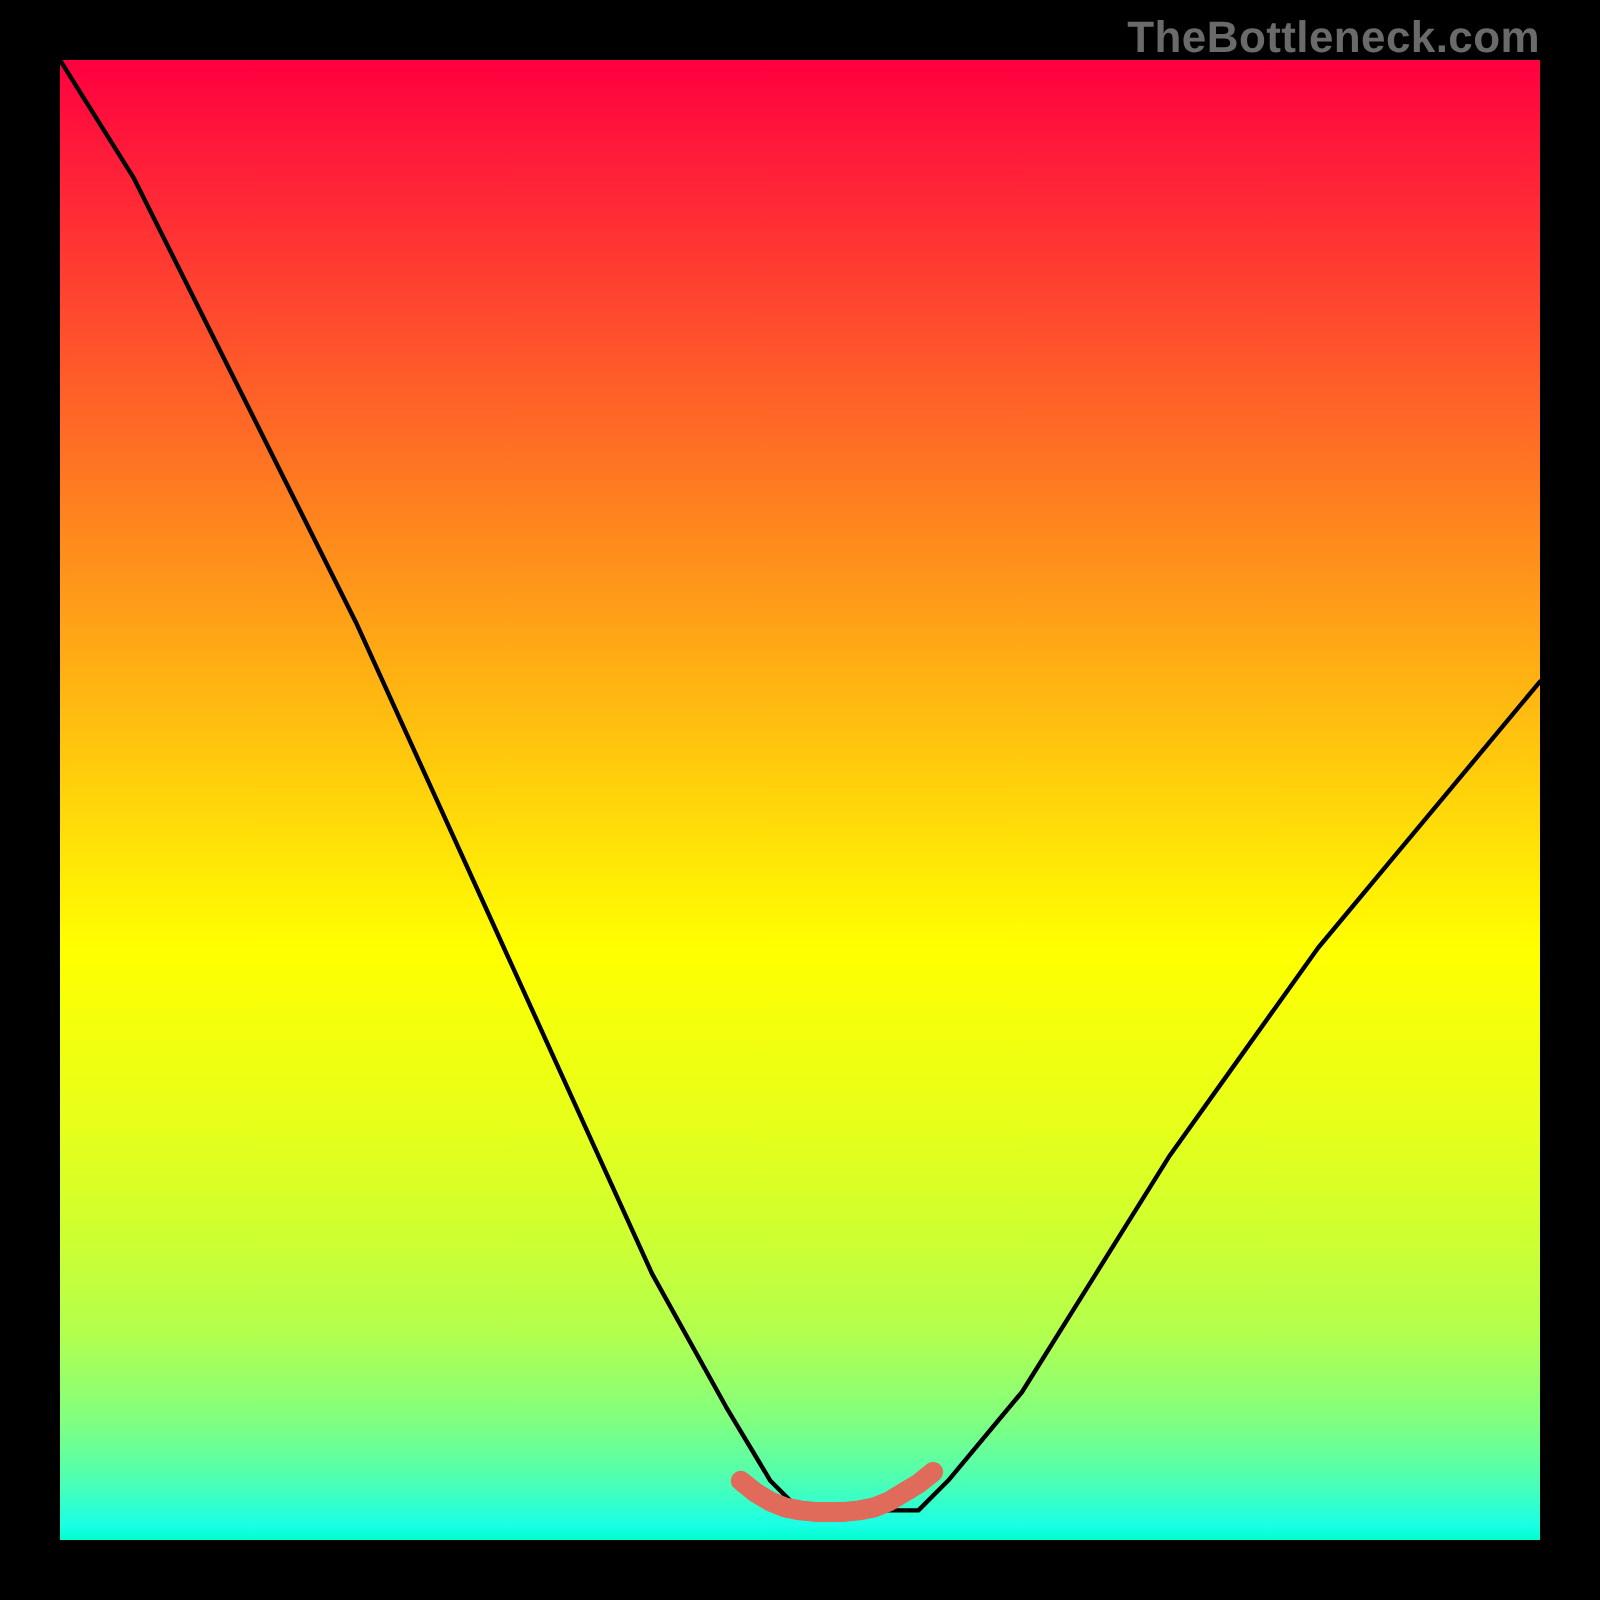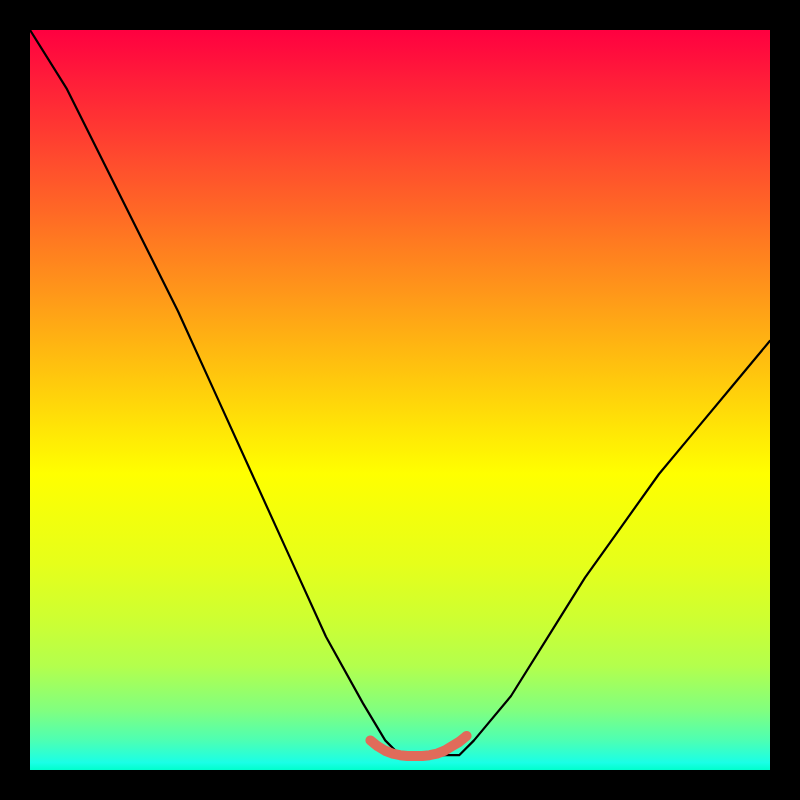--- a/index.html
+++ b/index.html
@@ -60,13 +60,14 @@
 </head>
 <body>
 
 <div class="frame">
   <div class="plot-area">
     <svg class="curves" viewBox="0 0 740 740" preserveAspectRatio="none">
       <path d="M0.00 0.00 L37.00 59.20 L74.00 133.20 L111.00 207.20 L148.00 281.20 L185.00 362.60 L222.00 444.00 L259.00 525.40 L296.00 606.80 L333.00 673.40 L355.20 710.40 L370.00 725.20 L399.60 725.20 L429.20 725.20 L444.00 710.40 L481.00 666.00 L518.00 606.80 L555.00 547.60 L592.00 495.80 L629.00 444.00 L666.00 399.60 L703.00 355.20 L740.00 310.80" id="curve-path" fill="none" stroke="#000000" stroke-width="2.2" stroke-linecap="round" stroke-linejoin="round"></path>
       <path d="M340.40 710.40 L347.80 716.32 L355.20 720.76 L362.60 723.72 L370.00 725.20 L377.40 725.94 L384.80 725.94 L392.20 725.94 L399.60 725.20 L407.00 723.72 L414.40 720.76 L421.80 716.32 L429.20 711.88 L436.60 705.96" id="band-path" fill="none" stroke="#e06b5a" stroke-width="10" stroke-linecap="round" stroke-linejoin="round"></path>
     </svg>
   </div>
+  <div class="watermark">TheBottleneck.com</div>
 </div>
 
 </body></html>

